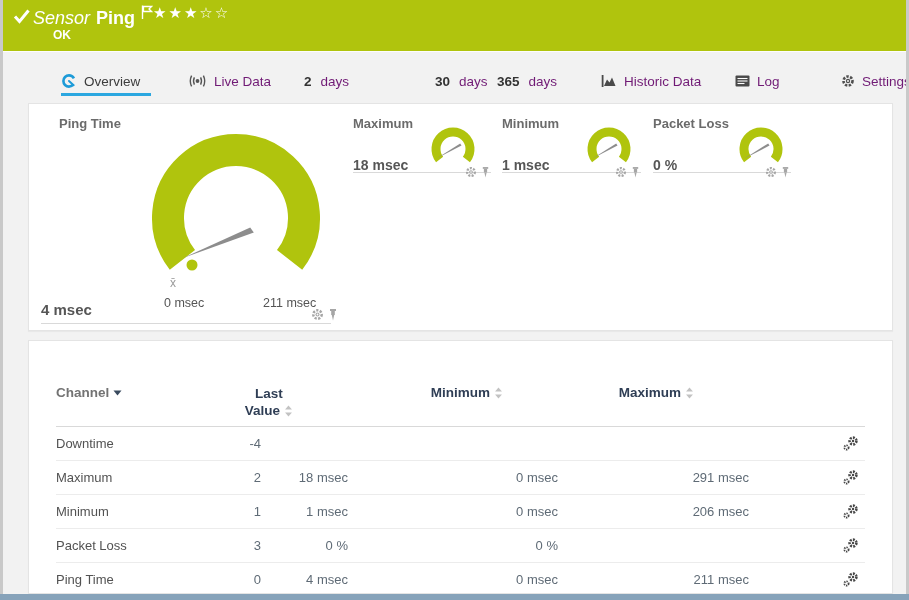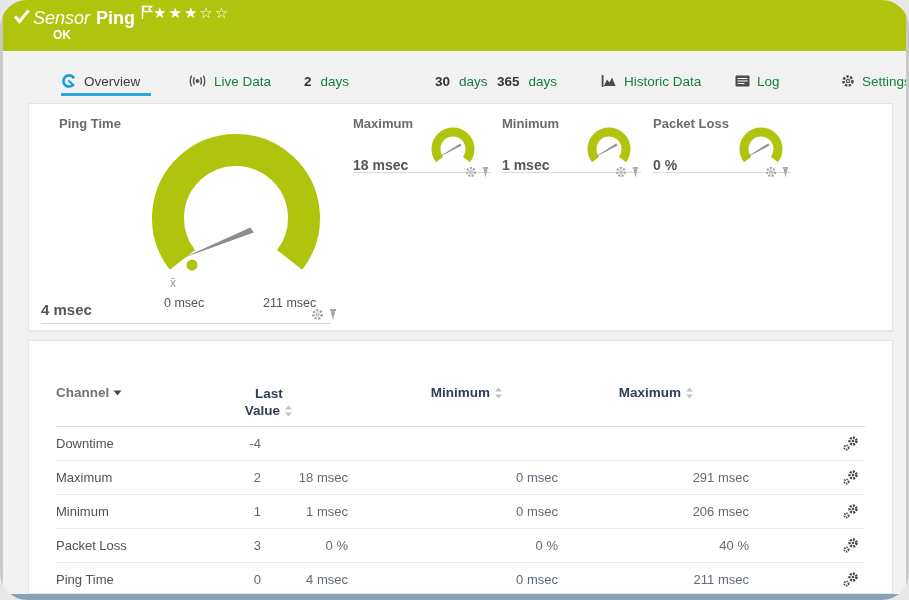--- a/index.html
+++ b/index.html
@@ -1,17 +1,17 @@
 <!DOCTYPE html>
 <html><head>
 <meta charset="utf-8">
 <style>
   html,body{margin:0;padding:0;background:#e8e8e8;font-family:"Liberation Sans","DejaVu Sans",sans-serif;}
   .screen{position:relative;width:909px;height:600px;background:#f2f2f2;overflow:hidden;
-          font-family:"Liberation Sans","DejaVu Sans",sans-serif;border-radius:27px;}
+          font-family:"Liberation Sans","DejaVu Sans",sans-serif;}
   .edge{position:absolute;top:0;bottom:0;width:3px;background:#c9c9c9;z-index:40;}
   .edge.left{left:0}.edge.right{right:0}
   .statusbar{position:absolute;left:0;right:0;bottom:0;height:6px;background:#87a3ba;z-index:50;}
 
   
   .hdr{position:absolute;left:3px;right:3px;top:0;height:51px;background:#b0c40d;color:#fff;}
   .hdr .check{position:absolute;left:10px;top:8px;}
   .hdr .titleline{position:absolute;left:30px;top:5px;white-space:nowrap;}
   .hdr .t-prefix{font-style:italic;font-size:18px;}
   .hdr .t-name{font-weight:bold;font-size:18px;margin-left:6px;}
@@ -19,21 +19,21 @@
   .hdr .stars{position:absolute;left:150px;top:4px;font-size:15px;letter-spacing:2px;
               font-family:"DejaVu Sans",sans-serif;}
   .hdr .ok{position:absolute;left:50px;top:28px;font-size:12px;font-weight:bold;}
 
   
   .tabbar{position:absolute;left:3px;right:3px;top:51px;height:46px;background:#f2f2f2;
           border-top:1px solid #fdfdfd;}
   .tab{position:absolute;top:19px;height:20px;display:flex;align-items:center;gap:7px;cursor:pointer;
        font-size:13.5px;color:#4a4a4a;white-space:nowrap;}
   .tab .num{font-weight:bold;color:#333;margin-right:2px;}
-  .tab .lbl{color:#15803d;}
+  .tab .lbl{color:#701a75;}
   .tab.active .lbl{color:#3c3c3c;}
   .tab-underline{position:absolute;left:58px;top:41px;width:90px;height:3px;background:#2ba7e0;}
 
   
   .panel{position:absolute;left:28px;width:865px;background:#fff;border:1px solid #e4e4e4;
          box-sizing:border-box;box-shadow:0 1px 1px rgba(0,0,0,0.04);padding-left:30px;}
   .panel1{top:103px;height:228px;}
   .panel2{top:340px;height:254px;}
 
   .glabel{position:absolute;font-size:13px;font-weight:bold;color:#6b6b6b;}
@@ -359,21 +359,20 @@
                 <circle cx="4.5" cy="12.5" r="2.1" fill="none" stroke="#464646" stroke-width="1.9" stroke-dasharray="1.3 0.9"></circle>
               </svg>
             </span>
           </div>
       </div>
       <div class="trow">
         <div class="c-channel">Packet Loss</div>
         <div class="c-id">3</div>
         <div class="c-last">0 %</div>
         <div class="c-min">0 %</div>
-        <div class="c-max">40 %</div>
         <div class="c-tools">
             <span>
               <svg width="17" height="17" viewBox="0 0 17 17">
                 <circle cx="11" cy="6" r="3.4" fill="none" stroke="#464646" stroke-width="2.6" stroke-dasharray="1.9 1.2"></circle>
                 <circle cx="11" cy="6" r="1.2" fill="#464646"></circle>
                 <circle cx="4.5" cy="12.5" r="2.1" fill="none" stroke="#464646" stroke-width="1.9" stroke-dasharray="1.3 0.9"></circle>
               </svg>
             </span>
           </div>
       </div>

